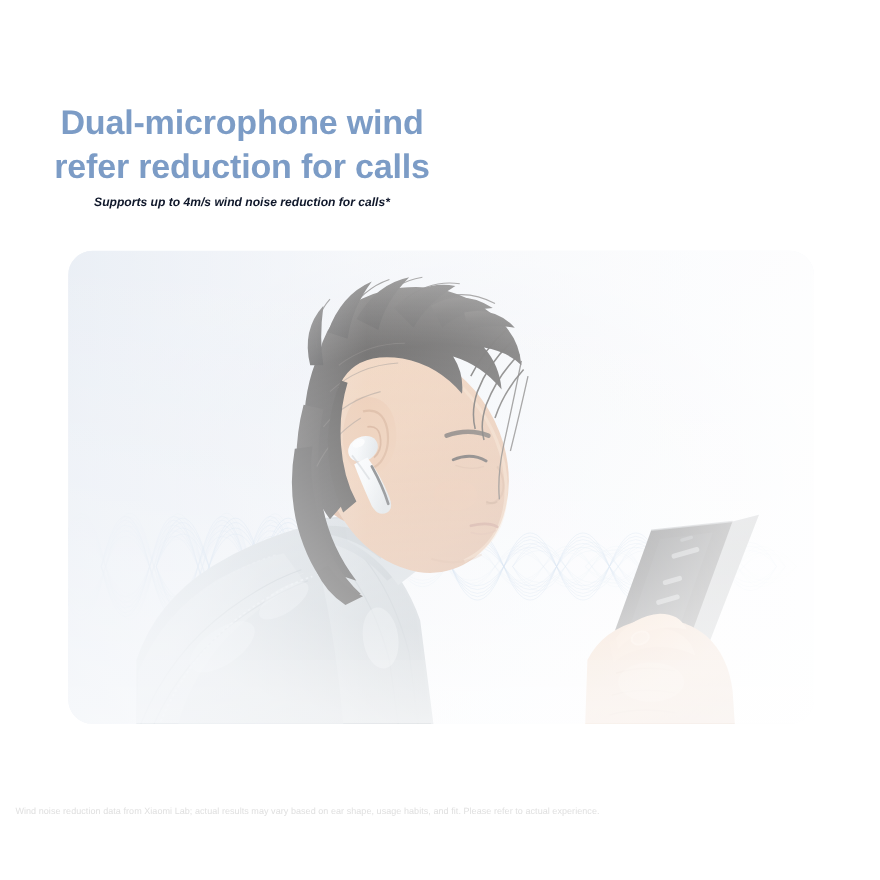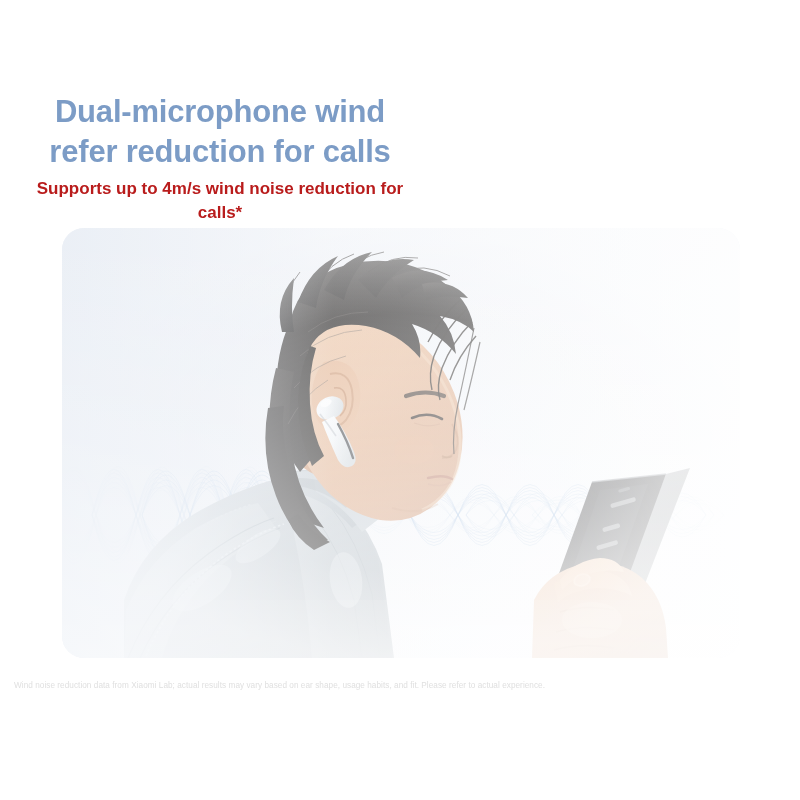--- a/index.html
+++ b/index.html
@@ -34,25 +34,26 @@
     font-size: 31px;
     font-weight: bold;
     line-height: 1.28;
     color: #7c9cc6;
     letter-spacing: -0.2px;
     margin: 0 18px;
     text-align: center;
   }
   .subhead {
     margin: 6px 34px 0 34px;
-    font-size: 17px;
+    font-size: 11px;
     font-weight: bold;
     line-height: 1.38;
-    color: #b91c1c;
+    color: #0f172a;
     text-align: center;
+    font-style: italic;
   }
 
   
   .hero-panel {
     position: absolute;
     left: 62px;
     top: 228px;
     width: 678px;
     height: 430px;
     border-radius: 22px;
@@ -75,21 +76,21 @@
     top: 0;
     width: 678px;
     height: 430px;
     display: block;
   }
 
   
   .footnote {
     position: absolute;
     left: 14px;
-    top: 680px;
+    top: 732px;
     width: 760px;
     font-size: 8.2px;
     line-height: 1.4;
     color: #e0e0e0;
     letter-spacing: 0.05px;
     white-space: nowrap;
   }
 </style>
 </head>
 <body>

